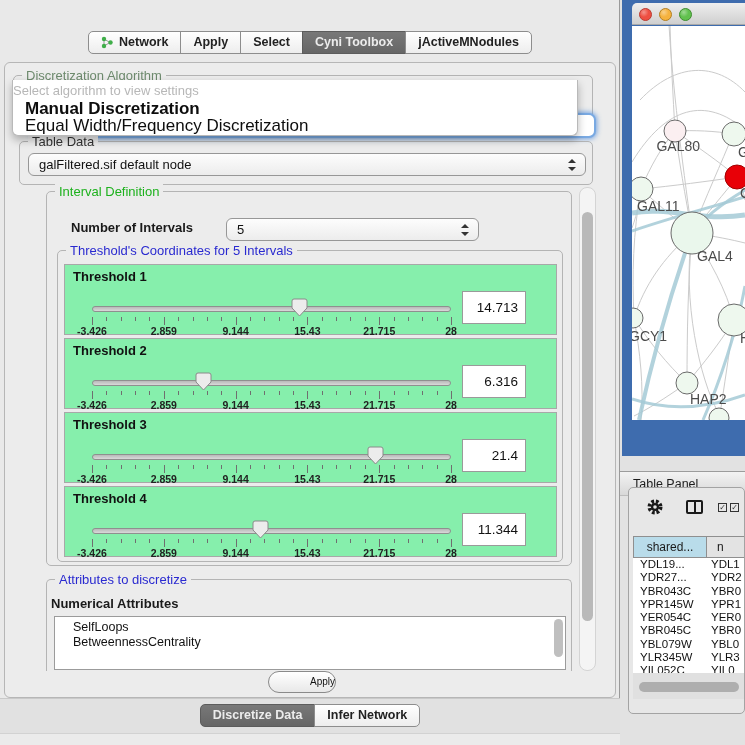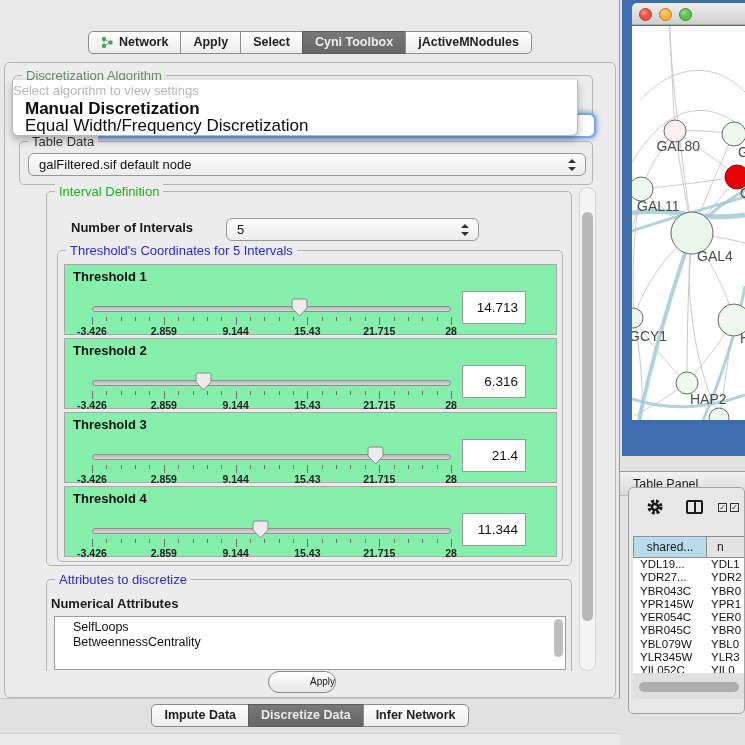--- a/index.html
+++ b/index.html
@@ -394,23 +394,20 @@
   </div>
 
   <div id="algo-popup">
     <div class="ph">Select algorithm to view settings</div>
   <div class="opt bold" style="top: 19px;">Manual Discretization</div>
       <div class="opt" style="top: 36px;">Equal Width/Frequency Discretization</div>
     </div>
 
   <div id="bottom-bar"></div>
   <div id="bottom-tabs" class="tabrow">
-      <div class="tab">
-        <span>Impute Data</span>
-      </div>
       <div class="tab selected">
         <span>Discretize Data</span>
       </div>
       <div class="tab">
         <span>Infer Network</span>
       </div>
     </div>
   <div id="bottom-strip"></div>
 </div>
 

